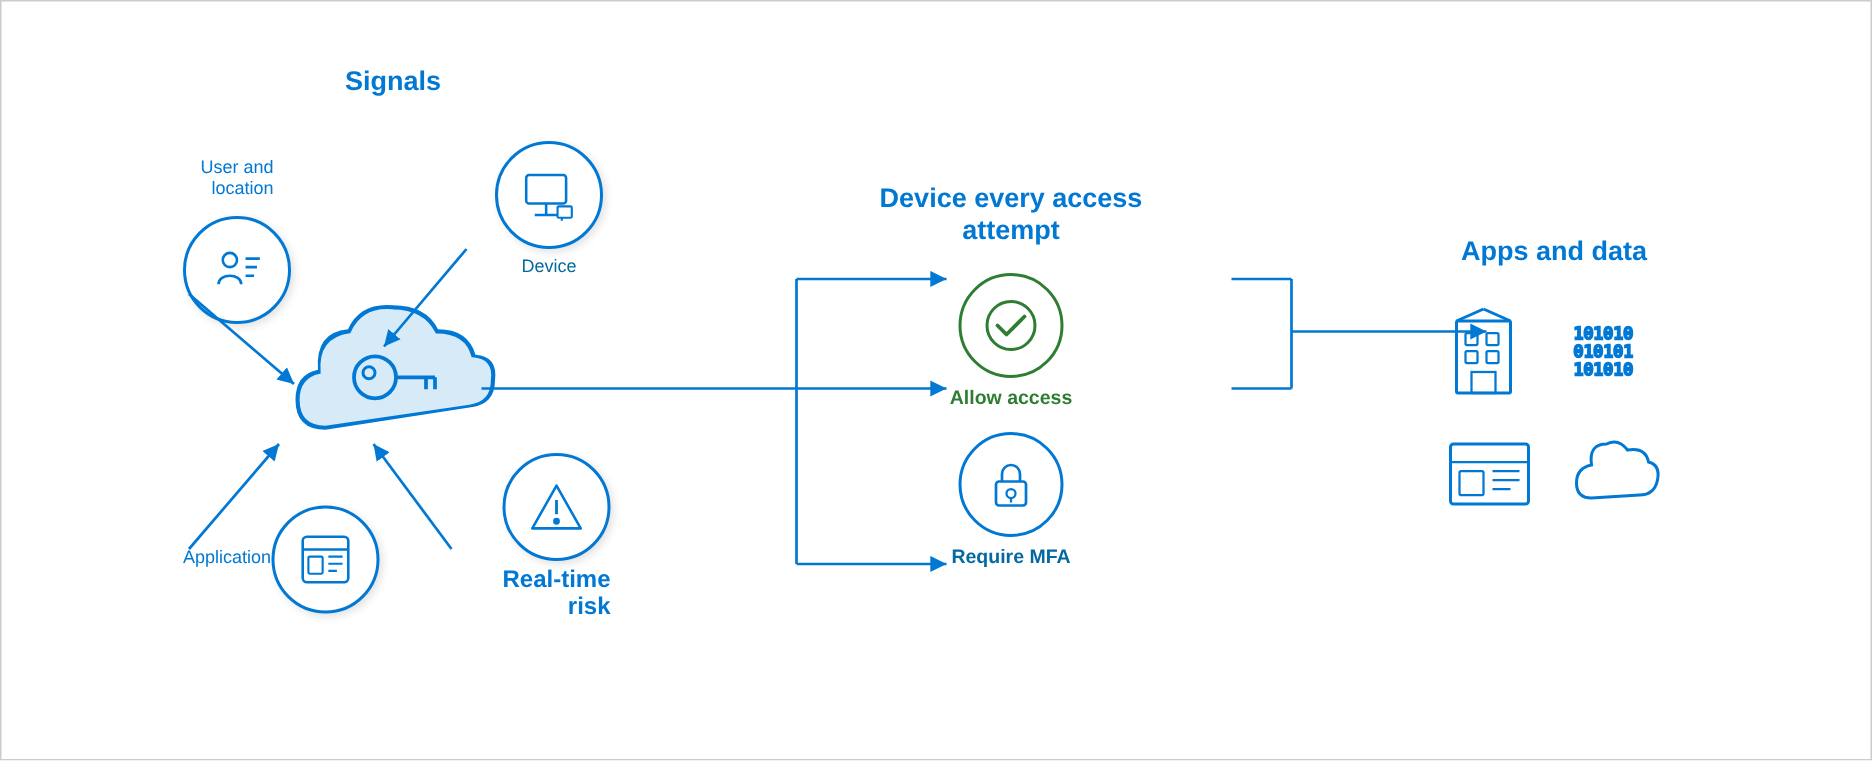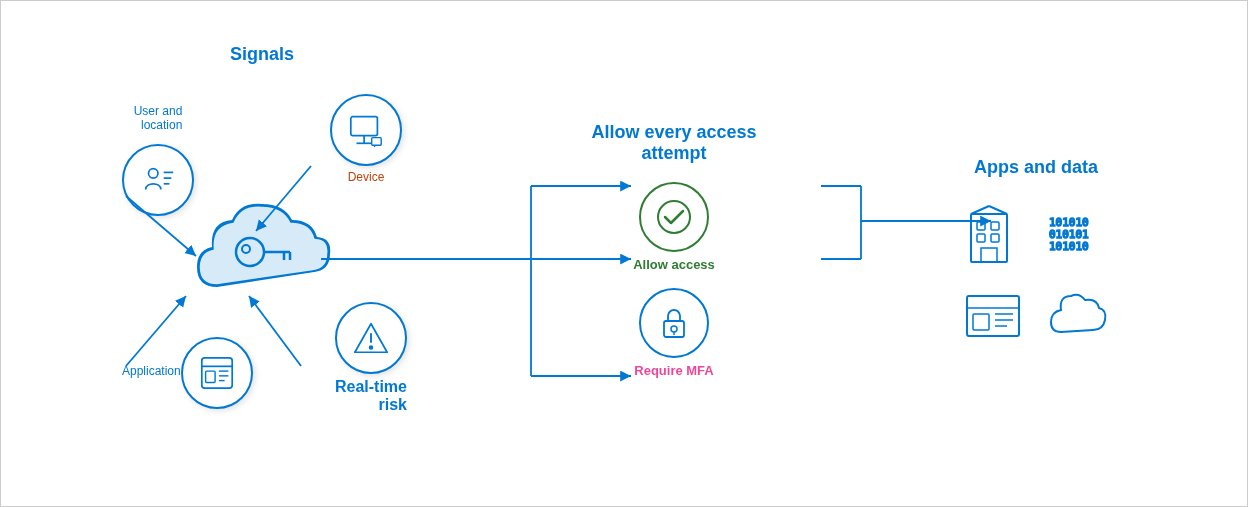--- a/index.html
+++ b/index.html
@@ -95,21 +95,21 @@
     .outcome-circle.block {
       border-color: #c0392b;
     }
     .outcome-label {
       font-size: 13px;
       font-weight: 600;
       margin-top: 5px;
       text-align: center;
     }
     .outcome-label.allow { color: #2e7d32; }
-    .outcome-label.mfa { color: #ec4899; }
+    .outcome-label.mfa { color: #0369a1; }
     .outcome-label.block { color: #c0392b; }
 
     
     .apps-section {
       width: 220px;
       display: flex;
       flex-direction: column;
       align-items: center;
     }
     .apps-grid {
@@ -164,21 +164,21 @@
     <div style="position:absolute; top:50px; right:20px; display:flex; flex-direction:column; align-items:center;">
       <div class="circle">
         <svg viewBox="0 0 40 40">
           <rect x="4" y="6" width="28" height="20" rx="2" stroke="#0078d4" stroke-width="1.8" fill="none"></rect>
           <line x1="18" y1="26" x2="18" y2="34" stroke="#0078d4" stroke-width="1.8"></line>
           <line x1="10" y1="34" x2="26" y2="34" stroke="#0078d4" stroke-width="1.8"></line>
           <rect x="26" y="28" width="10" height="8" rx="1" stroke="#0078d4" stroke-width="1.5" fill="none"></rect>
           <line x1="29" y1="36" x2="29" y2="38" stroke="#0078d4" stroke-width="1.5"></line>
         </svg>
       </div>
-      <div style="font-size:12px;color:#c2410c;font-weight:500;margin-top:4px;">Device</div>
+      <div style="font-size:12px;color:#0369a1;font-weight:500;margin-top:4px;">Device</div>
     </div>
 
     <div style="position:absolute; bottom:55px; left:20px; display:flex; align-items:center;">
       <div style="font-size:12px;color:#0078d4;font-weight:500;margin-bottom:4px;">Application</div>
       <div class="circle">
         <svg viewBox="0 0 40 40">
           <rect x="4" y="4" width="32" height="32" rx="3" stroke="#0078d4" stroke-width="1.8" fill="none"></rect>
           <line x1="4" y1="13" x2="36" y2="13" stroke="#0078d4" stroke-width="1.8"></line>
           <rect x="8" y="18" width="10" height="12" rx="1" stroke="#0078d4" stroke-width="1.5" fill="none"></rect>
           <line x1="22" y1="18" x2="32" y2="18" stroke="#0078d4" stroke-width="1.5"></line>
@@ -211,21 +211,21 @@
         <line x1="102" y1="60" x2="102" y2="68" stroke="#0078d4" stroke-width="2.5"></line>
         <line x1="108" y1="60" x2="108" y2="68" stroke="#0078d4" stroke-width="2.5"></line>
 
         <circle cx="64" cy="57" r="4" stroke="#0078d4" stroke-width="2" fill="none"></circle>
       </svg>
       
     </div>
   </div>
 
   <div class="verify-section" style="margin: 0 10px;">
-    <div class="section-title" style="white-space:pre-line;text-align:center;">Allow every access
+    <div class="section-title" style="white-space:pre-line;text-align:center;">Device every access
 attempt</div>
 
     <div class="outcome-item">
       <div class="outcome-circle allow">
         <svg width="36" height="36" viewBox="0 0 36 36">
           <circle cx="18" cy="18" r="16" stroke="#2e7d32" stroke-width="2" fill="none"></circle>
           <polyline points="9,18 15,24 27,12" stroke="#2e7d32" stroke-width="2.5" fill="none" stroke-linecap="round" stroke-linejoin="round"></polyline>
         </svg>
       </div>
       <div class="outcome-label allow">Allow access</div>

